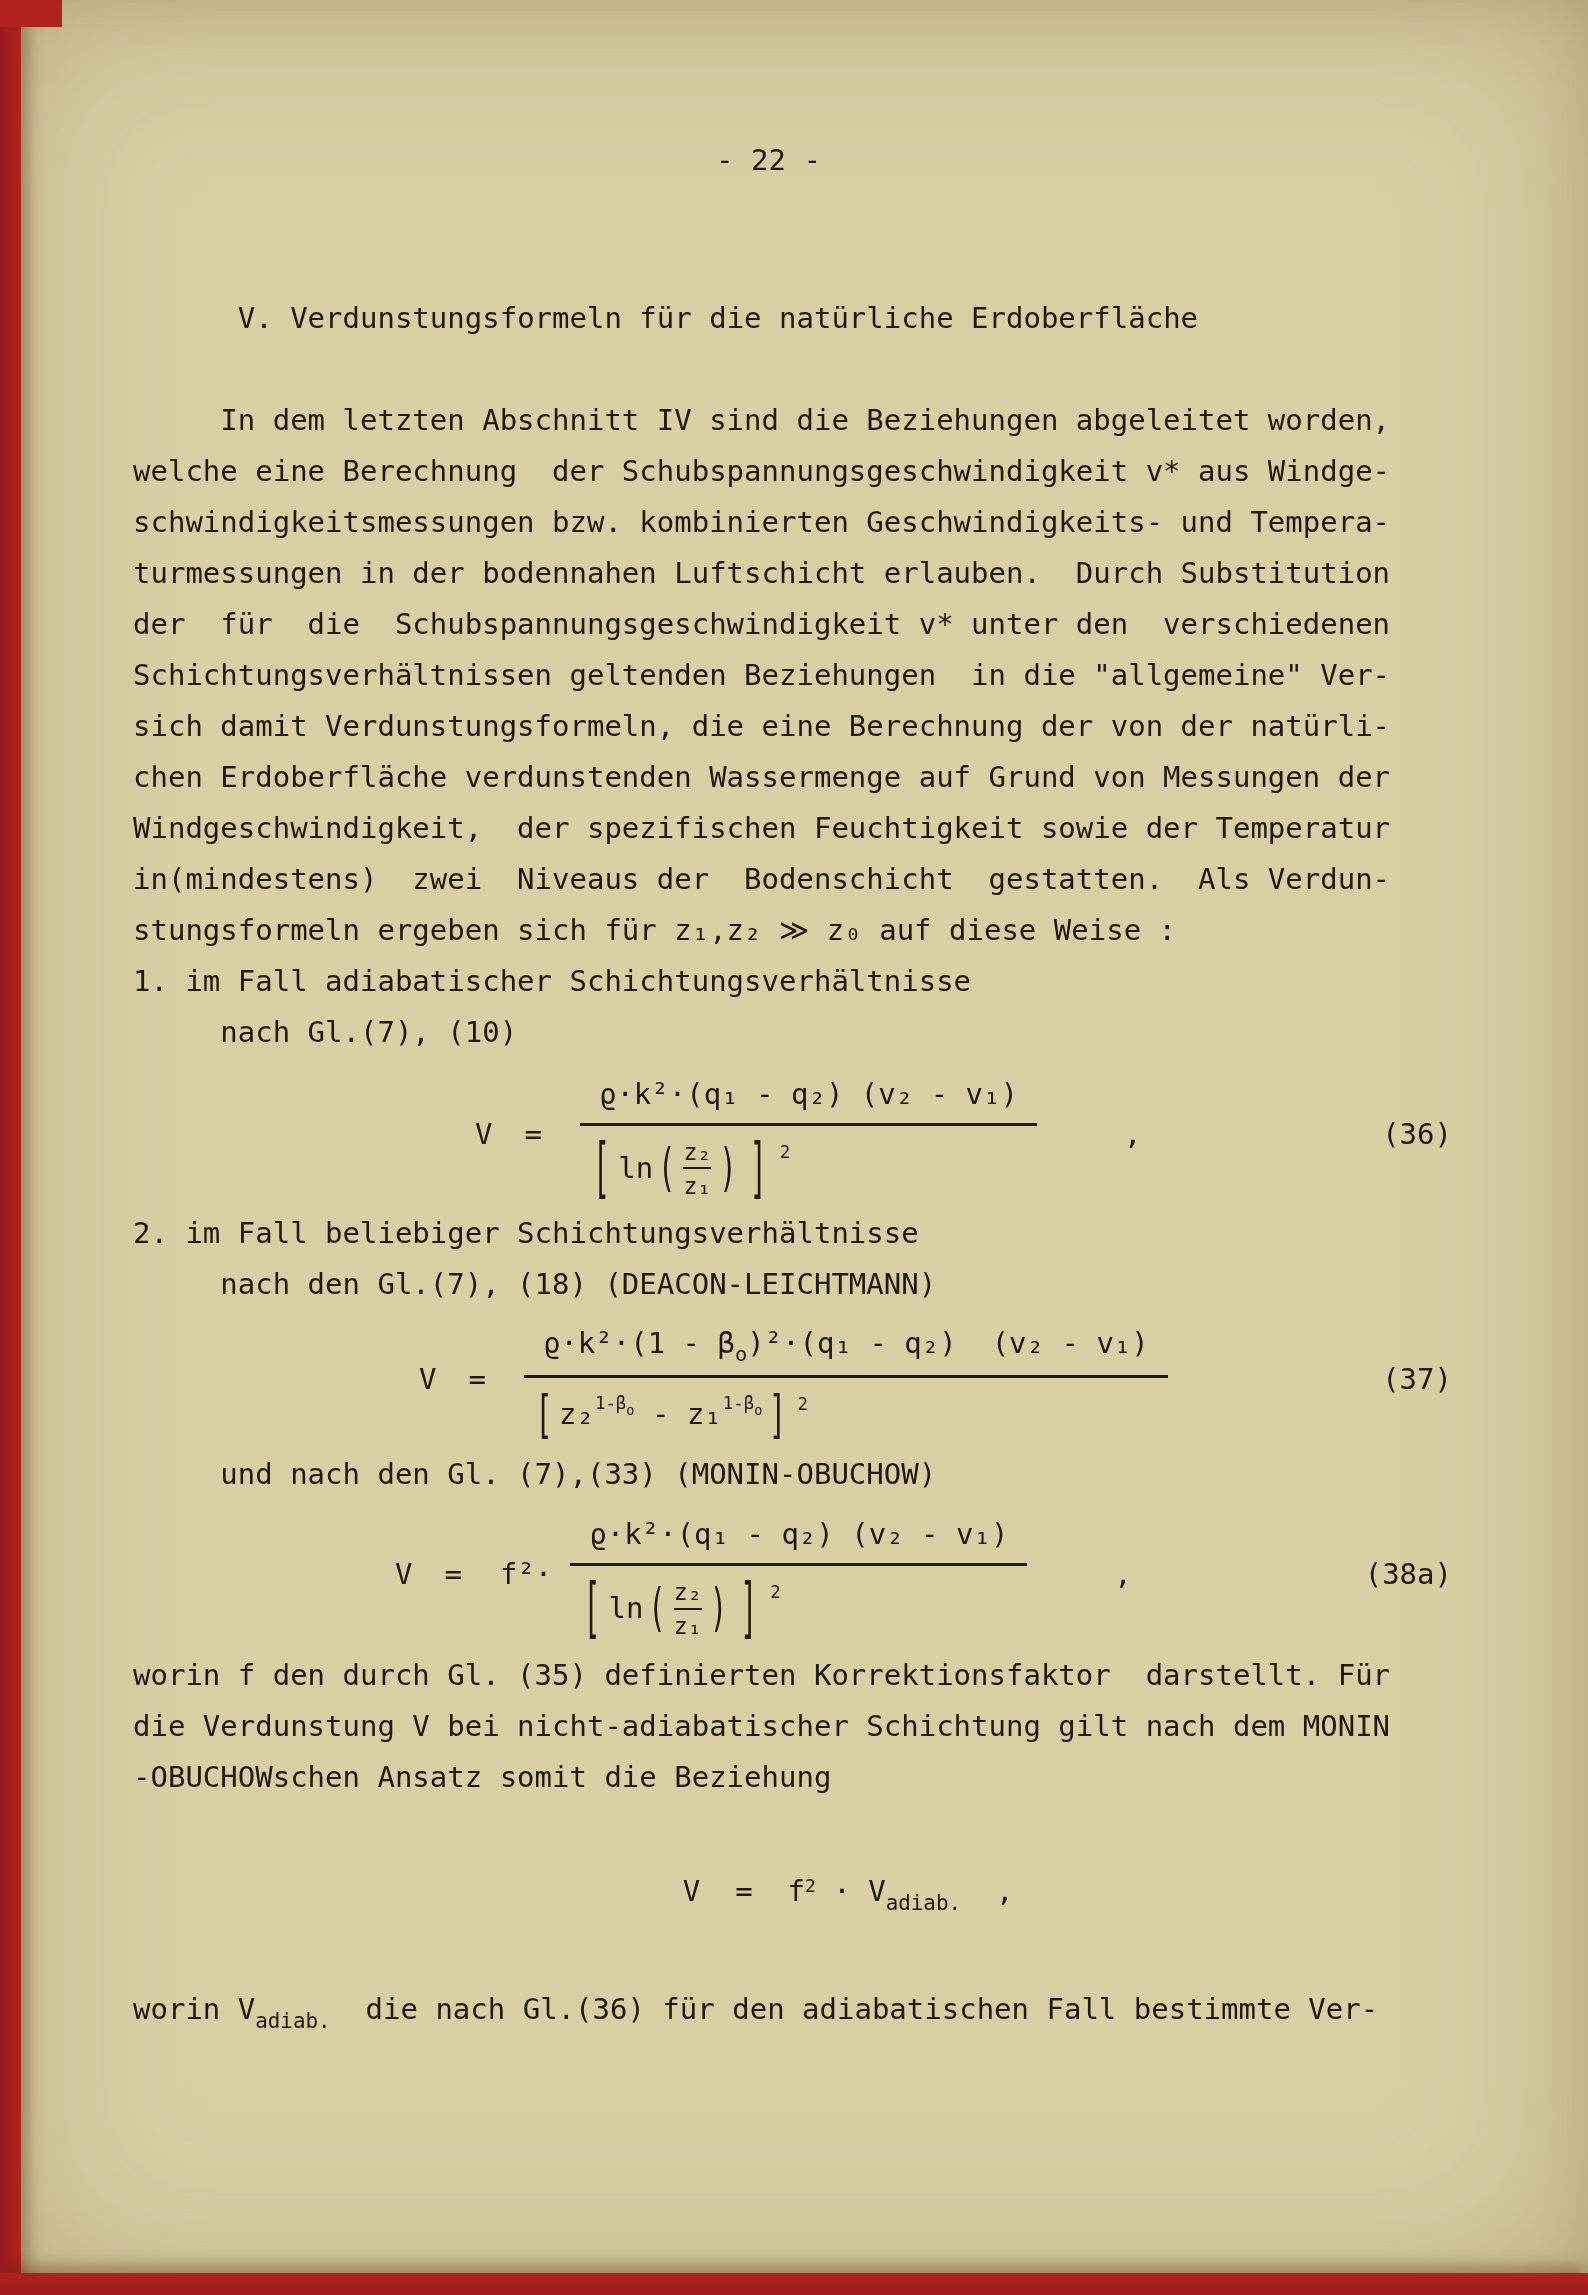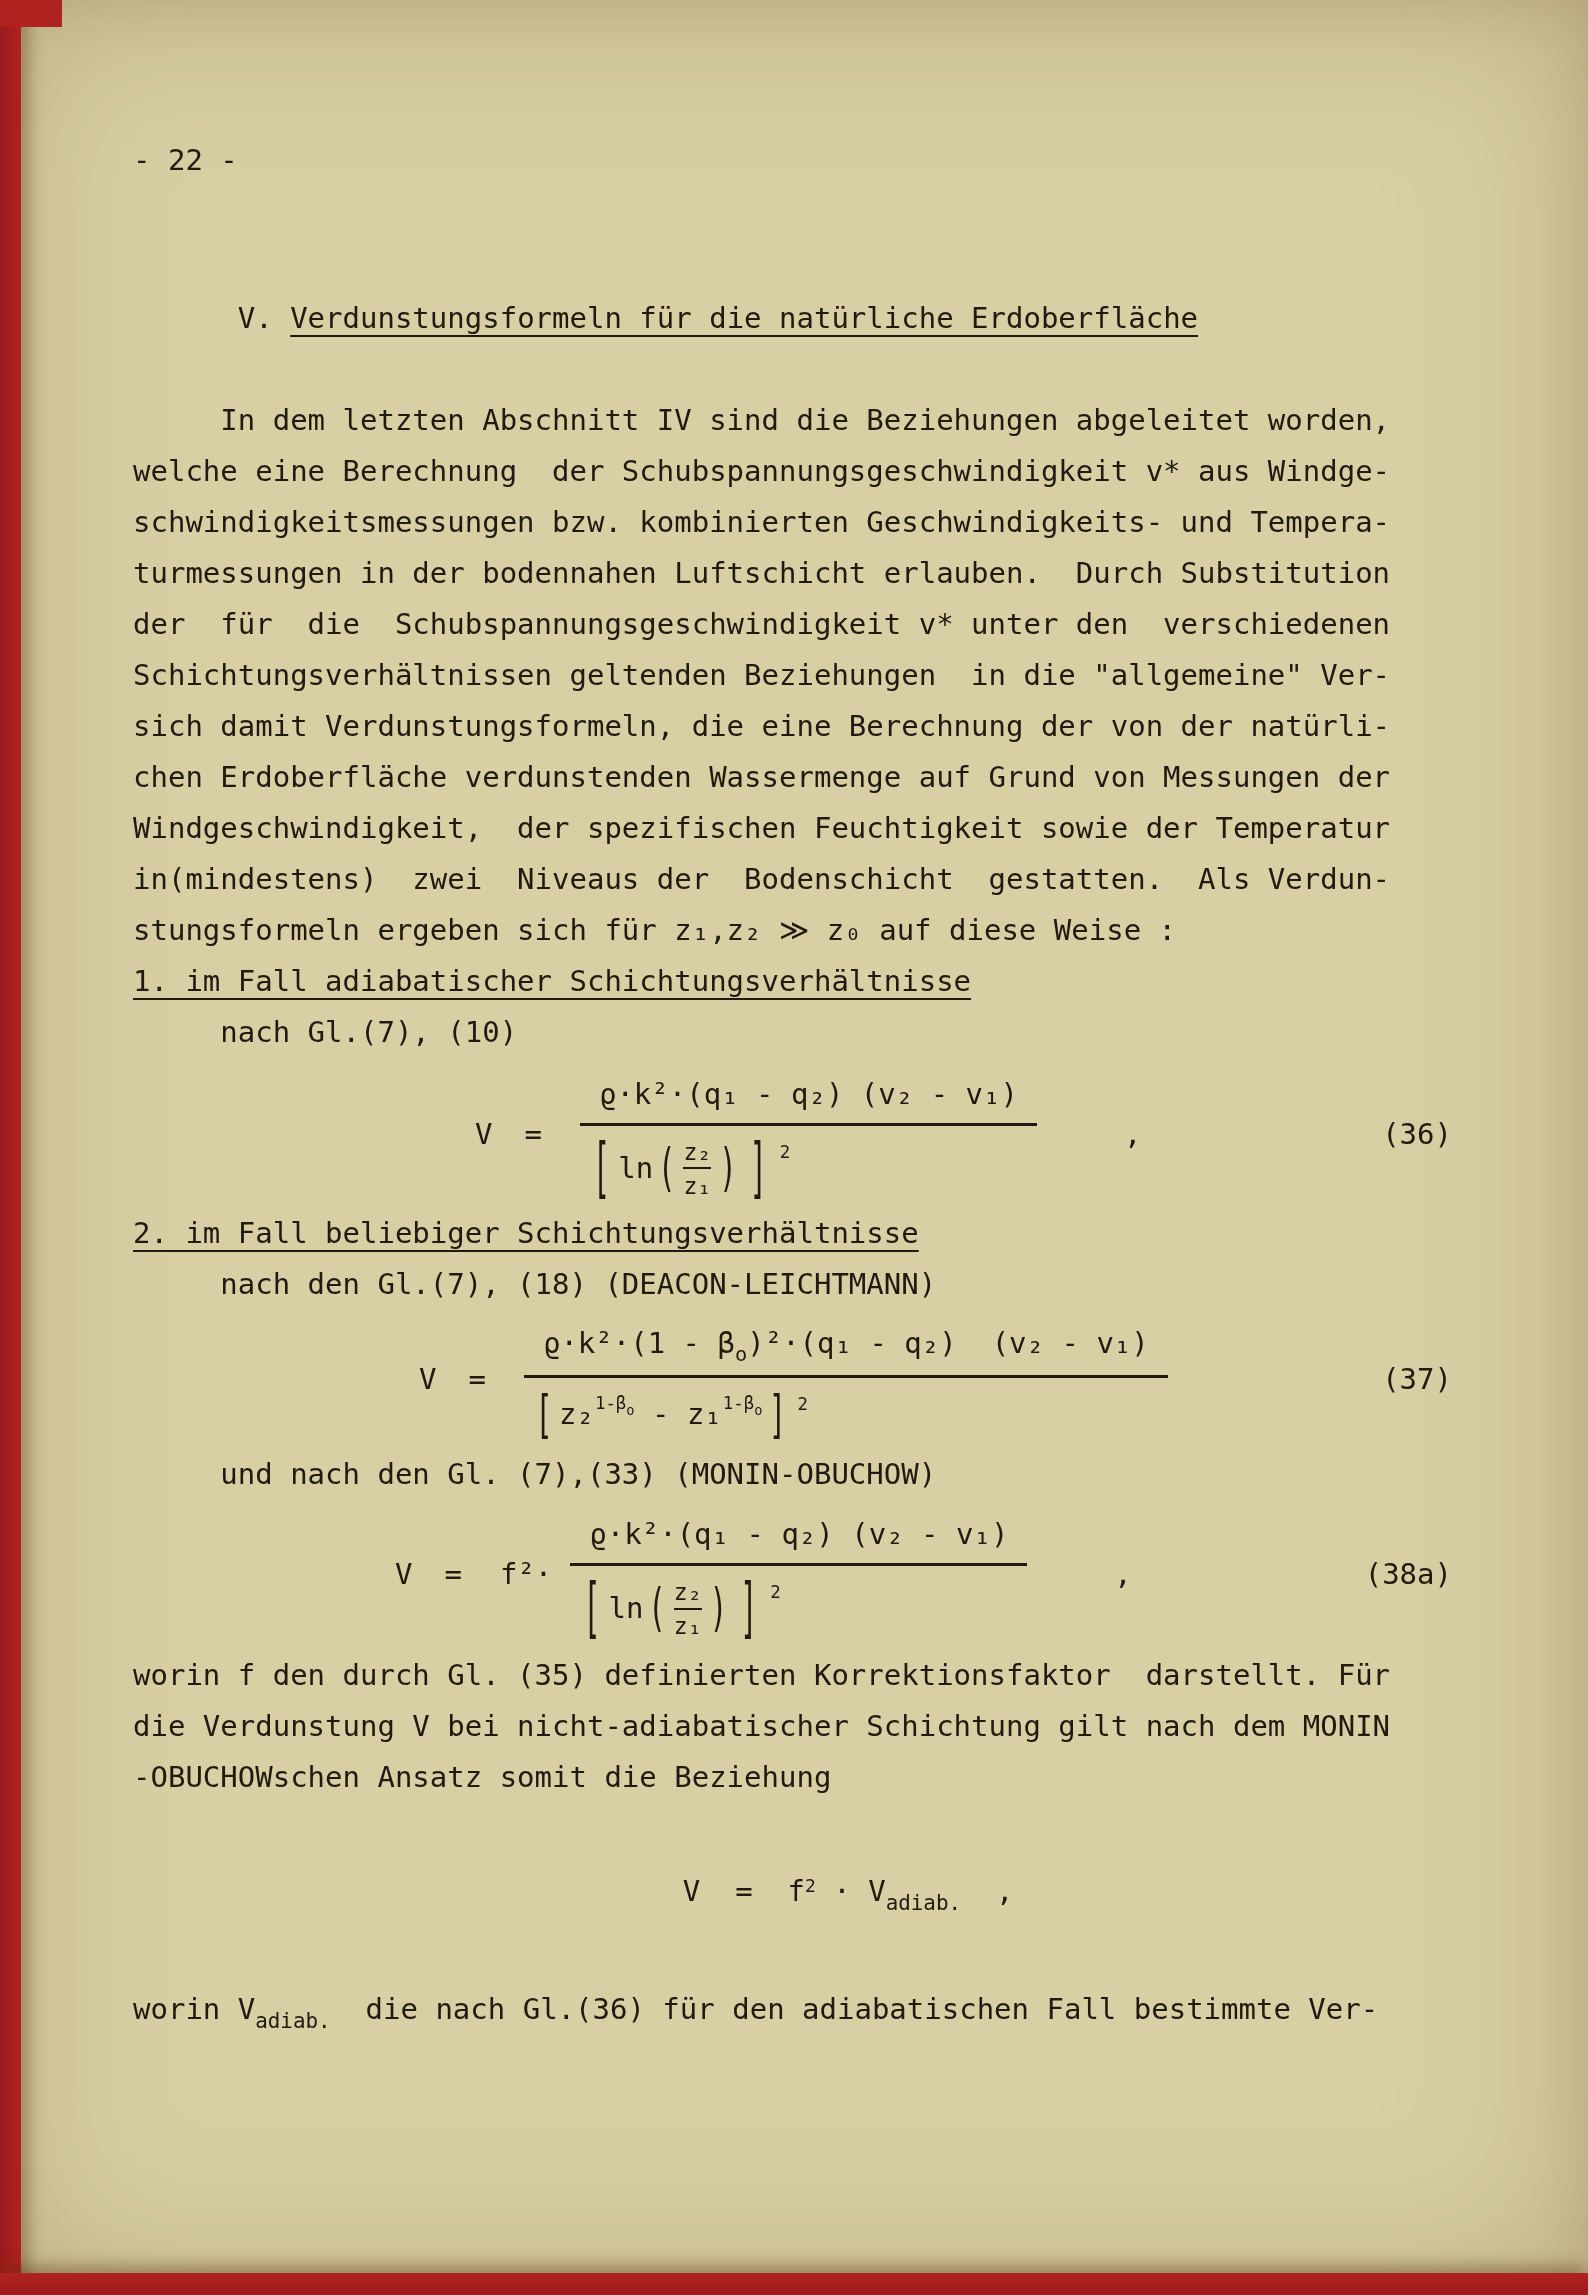--- a/index.html
+++ b/index.html
@@ -35,24 +35,23 @@
   .corner-tl {
     position: absolute; left: 0; top: 0; width: 62px; height: 27px;
     background: var(--edge, #b0221f);
   }
   .content {
     position: absolute; left: 133px; top: 135px; width: 1319px;
     color: var(--ink, #211a10);
     font-size: 29px; line-height: 51px;
   }
   .line { white-space: pre; }
-  .pagenum { width: 1271px; }
+  .pagenum { width: 1271px; text-align: center; }
   .heading { margin-top: 56px; }
   .ul {
-    text-decoration: underline;
     text-decoration-thickness: 2.4px;
     text-underline-offset: 7.1px;
     margin-top: 40px;
   }
   
   .eqrow { display: flex; align-items: center; white-space: pre; }
   .eq36  { margin: 11px 0 8px 0; padding-left: 342px; }
   .eq37  { margin: 8px 0 8px 0; padding-left: 286px; }
   .eq38a { margin: 9.5px 0 9.5px 0; padding-left: 262px; }
   .lhs { margin-right: 32px; }

